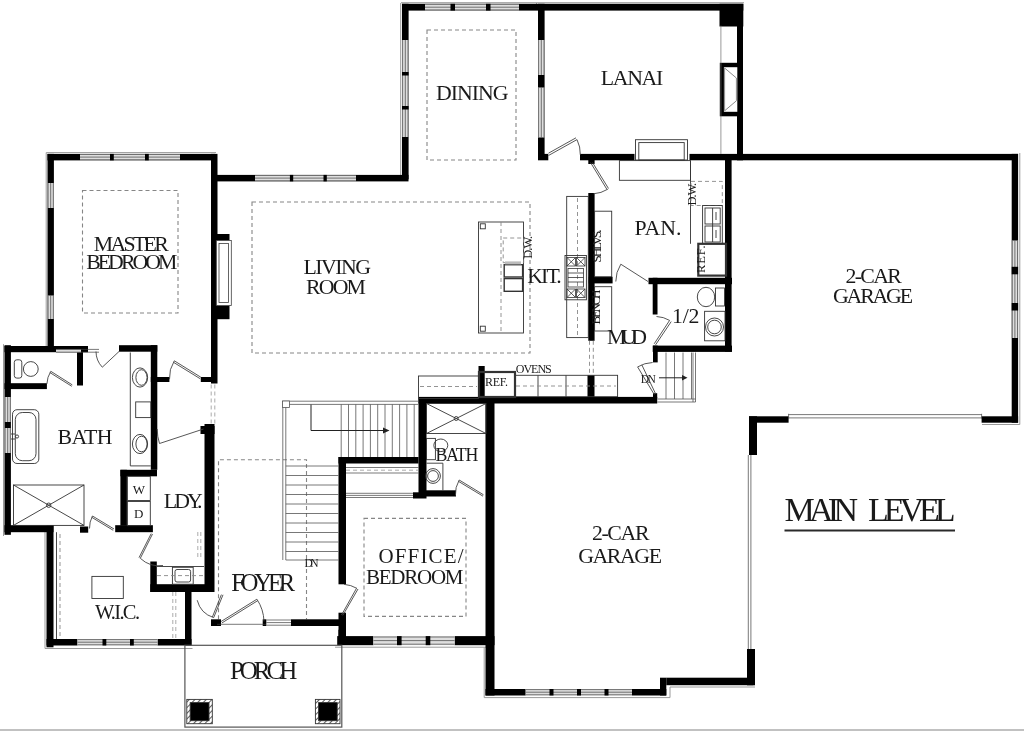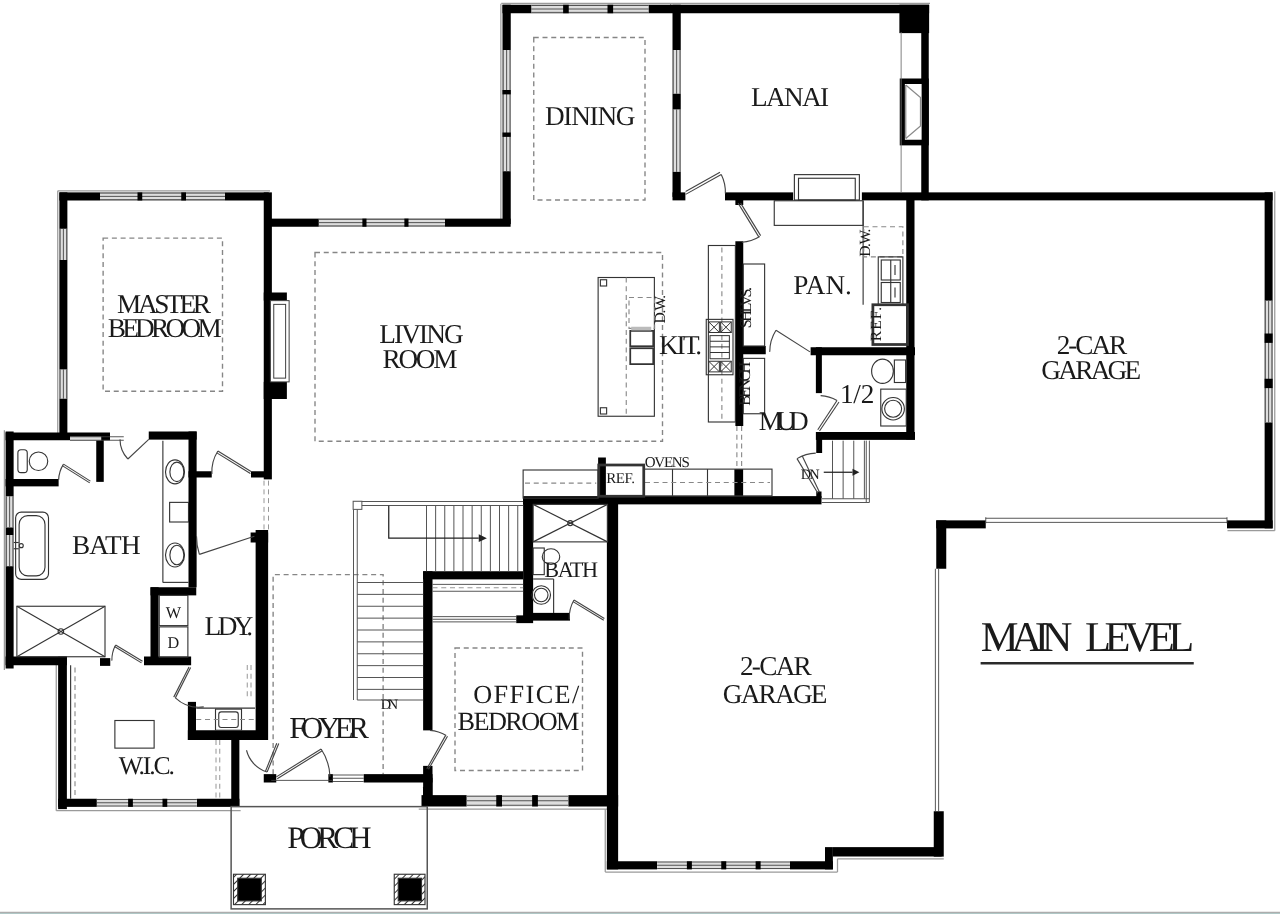--- a/index.html
+++ b/index.html
@@ -1,16 +1,16 @@
 <!DOCTYPE html>
 <html><head>
 <meta charset="utf-8">
 <style>
   html,body{margin:0;padding:0;background:#fff;}
-  .wrap{width:1024px;height:731px;position:relative;background:#0f766e;overflow:hidden;}
+  .wrap{width:1024px;height:731px;position:relative;background:#22c55e;overflow:hidden;}
   svg{display:block;}
   text{font-family:"Liberation Serif", serif; fill:#1a1a1a;}
 </style>
 </head>
 <body>
 <div class="wrap">
 <svg width="1024" height="731" viewBox="0 0 1024 731">
 <defs>
 <pattern id="hatch" width="4" height="4" patternUnits="userSpaceOnUse" patternTransform="rotate(45)">
   <rect width="4" height="4" fill="#fff"></rect>

